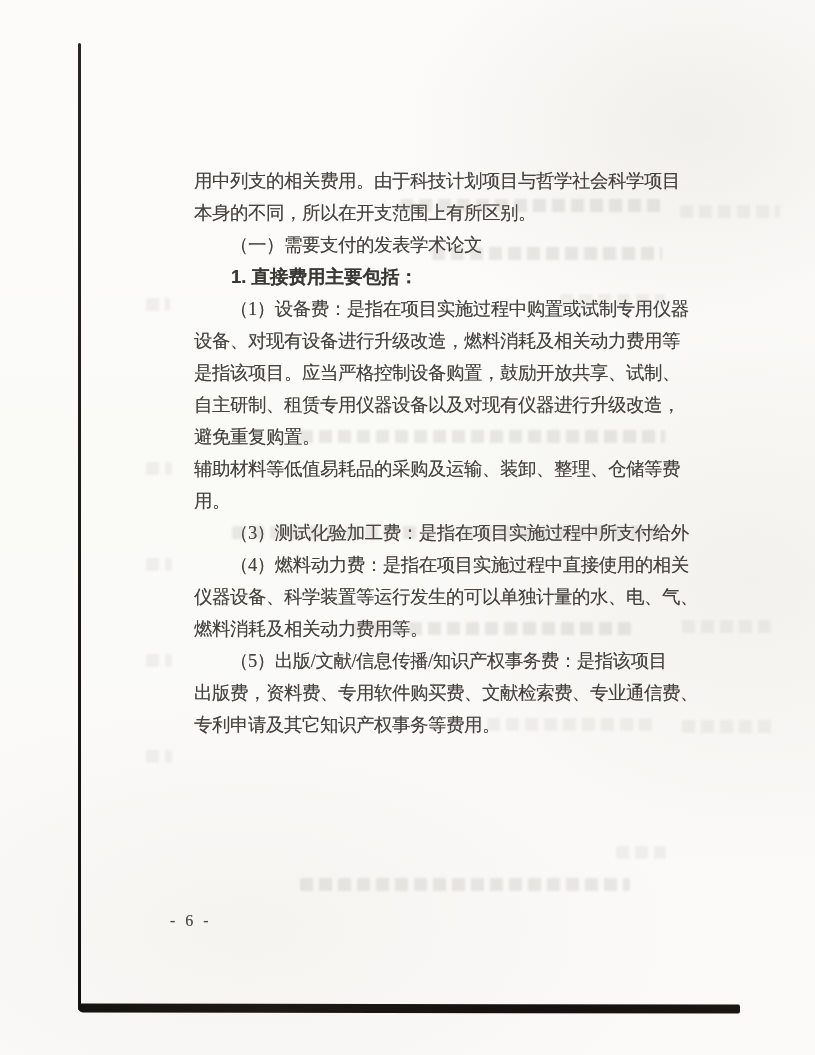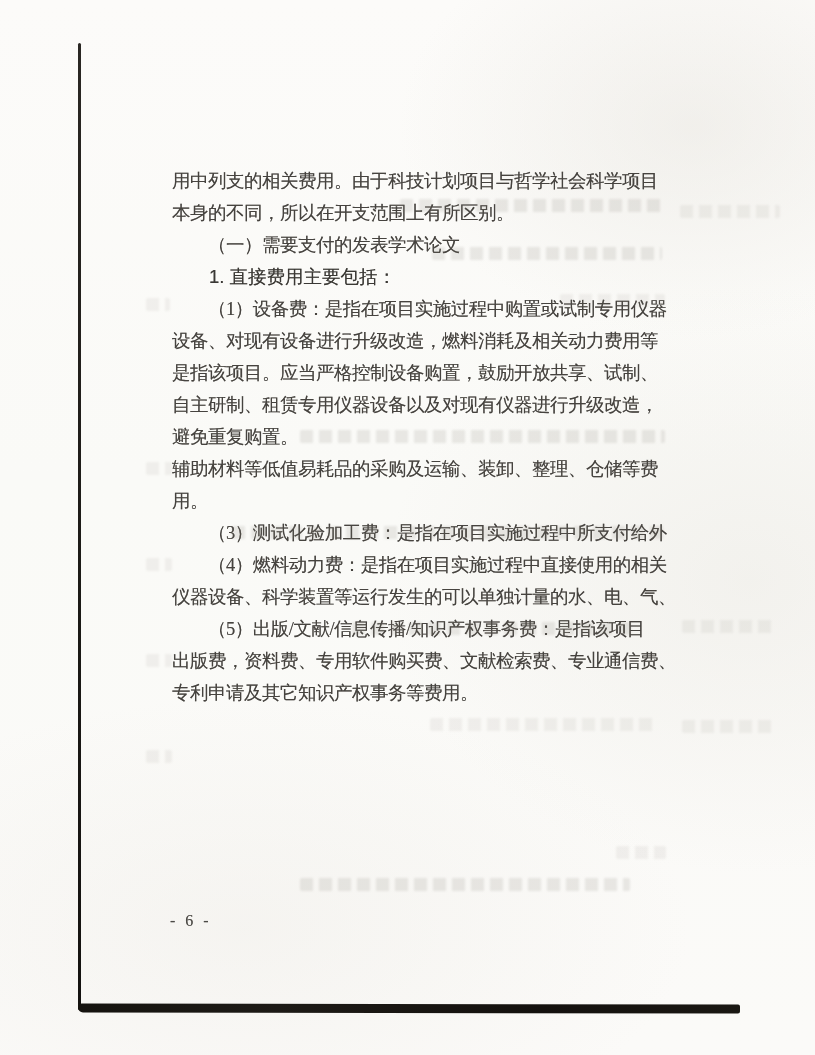--- a/index.html
+++ b/index.html
@@ -30,24 +30,25 @@
   }
   
   .content{
     position:absolute;left:172px;top:165px;width:520px;
     font-size:18.5px;letter-spacing:-0.5px;line-height:32px;
     color:#46433f;
   }
   .line{
     display:block;height:32px;white-space:nowrap;
     text-shadow:0 0 .6px rgba(70,67,63,.55);
+    margin-left:22px;
   }
   .line.num-heading{
     font-family:"Liberation Sans","DejaVu Sans",sans-serif;
-    font-weight:normal;color:#3a3834;letter-spacing:0;
+    font-weight:bold;color:#3a3834;letter-spacing:0;
     text-shadow:0 0 .5px rgba(50,48,44,.6);
   }
   .page-number{
     position:absolute;left:170px;top:912px;
     font-size:16px;letter-spacing:3px;color:#4c4a46;
     text-shadow:0 0 .5px rgba(70,67,63,.5);
   }
   
   .smudge{
     position:absolute;height:13px;border-radius:2px;
@@ -72,20 +73,21 @@
     <div class="line">　　（1）设备费：是指在项目实施过程中购置或试制专用仪器</div>
     <div class="line">设备、对现有设备进行升级改造，燃料消耗及相关动力费用等</div>
     <div class="line">是指该项目。应当严格控制设备购置，鼓励开放共享、试制、</div>
     <div class="line">自主研制、租赁专用仪器设备以及对现有仪器进行升级改造，</div>
     <div class="line">避免重复购置。</div>
     <div class="line">辅助材料等低值易耗品的采购及运输、装卸、整理、仓储等费</div>
     <div class="line">用。</div>
     <div class="line">　　（3）测试化验加工费：是指在项目实施过程中所支付给外</div>
     <div class="line">　　（4）燃料动力费：是指在项目实施过程中直接使用的相关</div>
     <div class="line">仪器设备、科学装置等运行发生的可以单独计量的水、电、气、</div>
+    <div class="line">燃料消耗及相关动力费用等。</div>
     <div class="line">　　（5）出版/文献/信息传播/知识产权事务费：是指该项目</div>
     <div class="line">出版费，资料费、专用软件购买费、文献检索费、专业通信费、</div>
     <div class="line">专利申请及其它知识产权事务等费用。</div>
   </div>
 
   <div class="page-number">- 6 -</div>
 
   <div class="smudge" style="left:400px;top:199px;width:262px;"></div>
   <div class="smudge" style="left:432px;top:247px;width:230px;"></div>
   <div class="smudge faint" style="left:560px;top:294px;width:105px;"></div>

